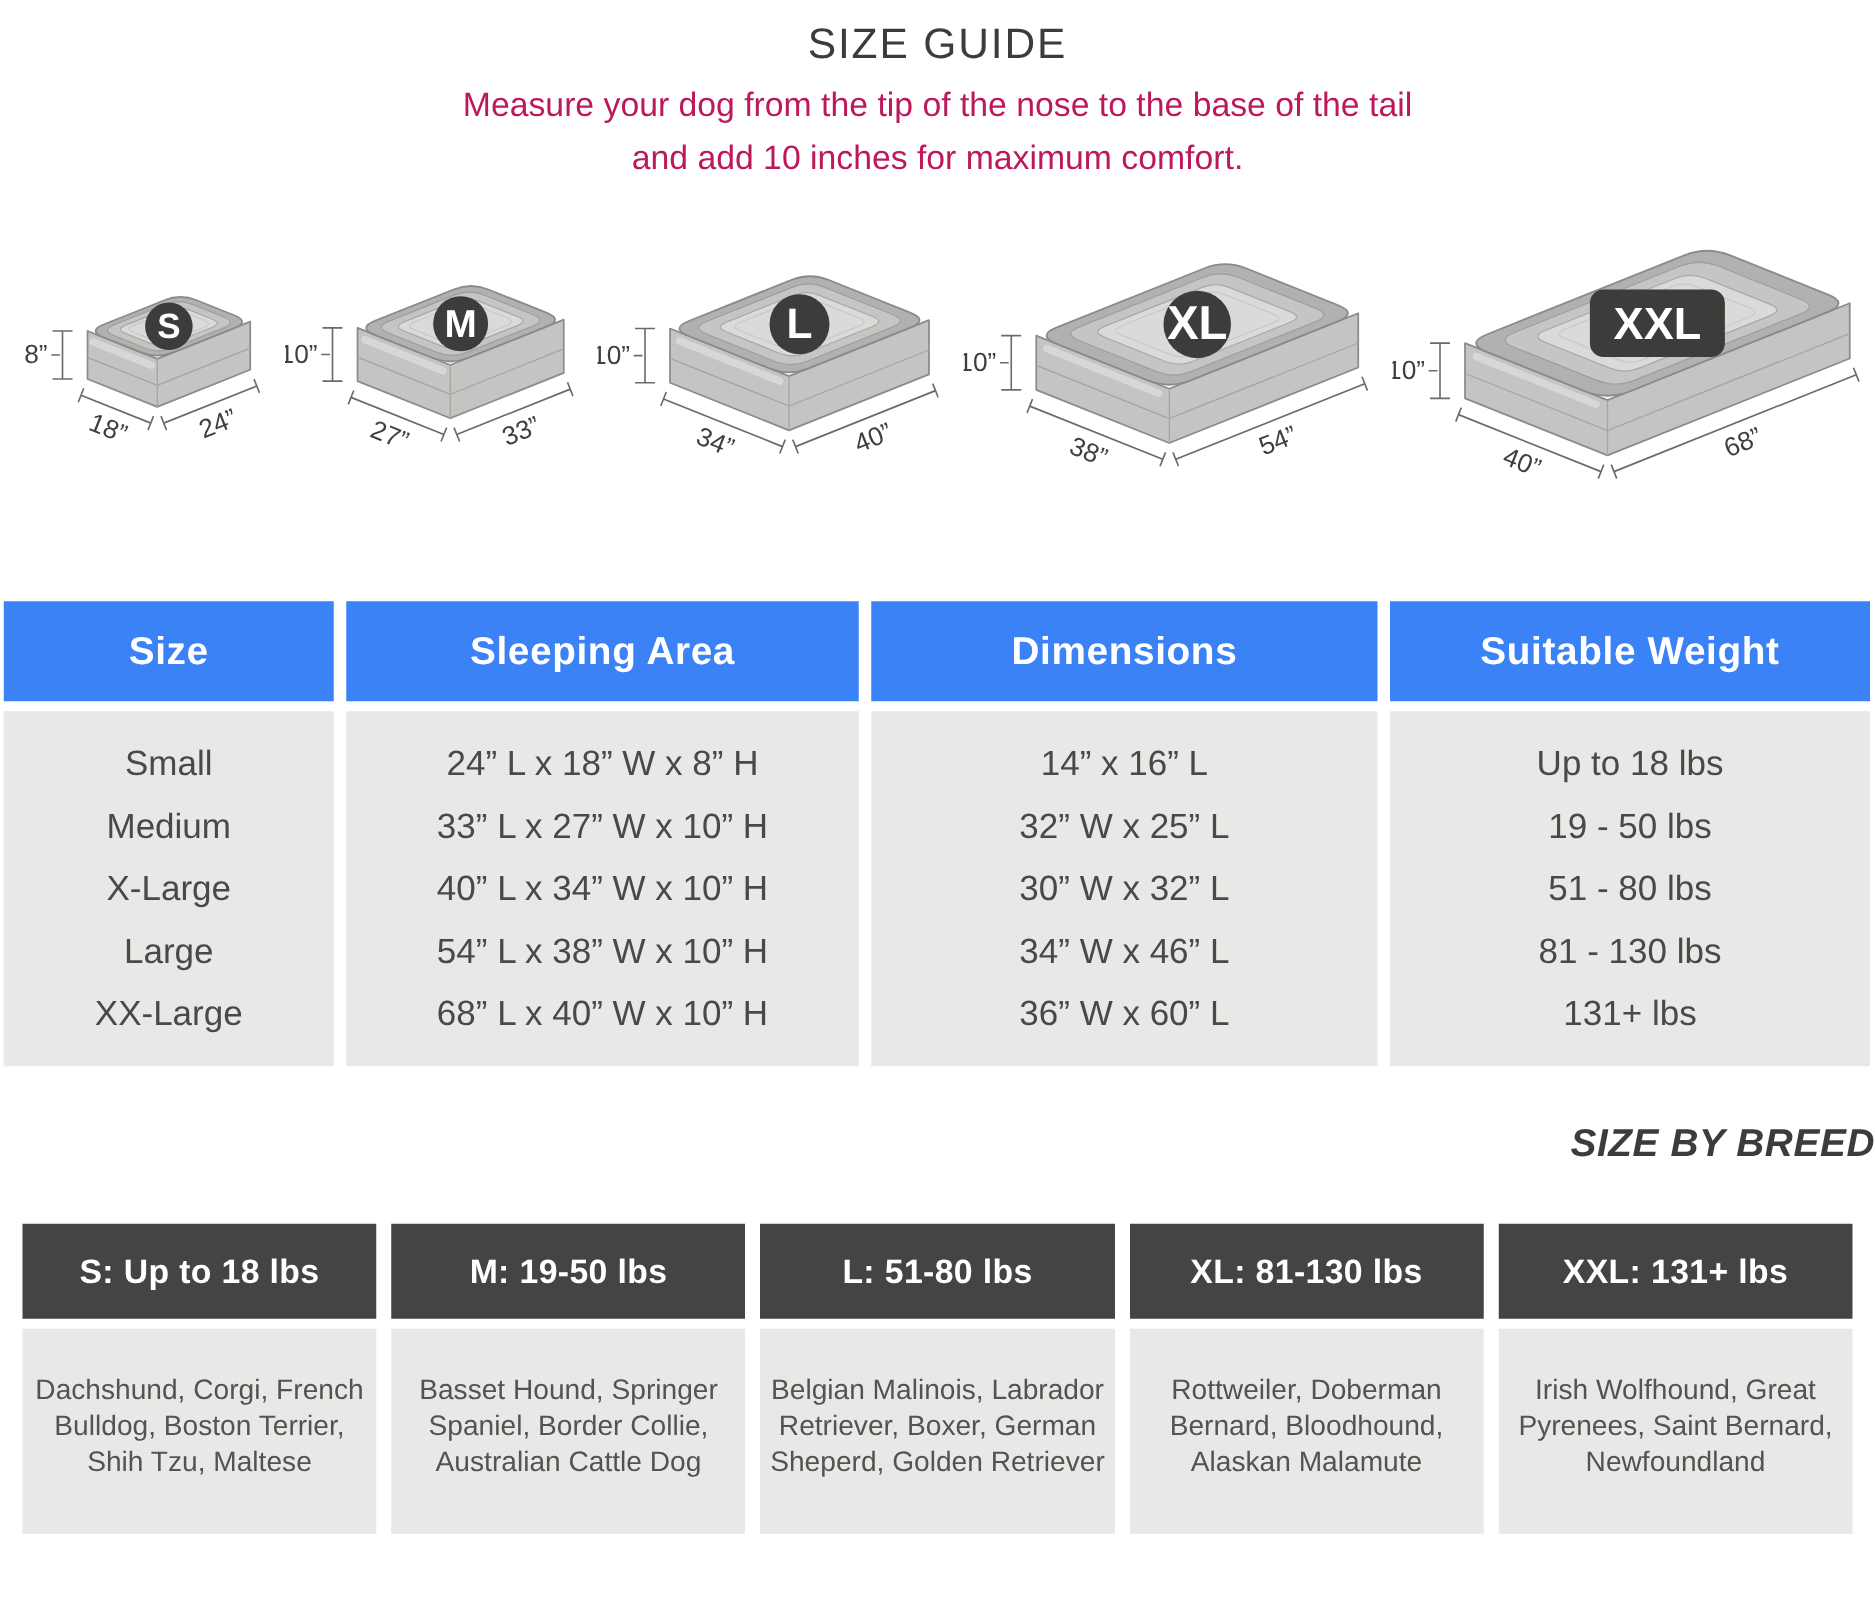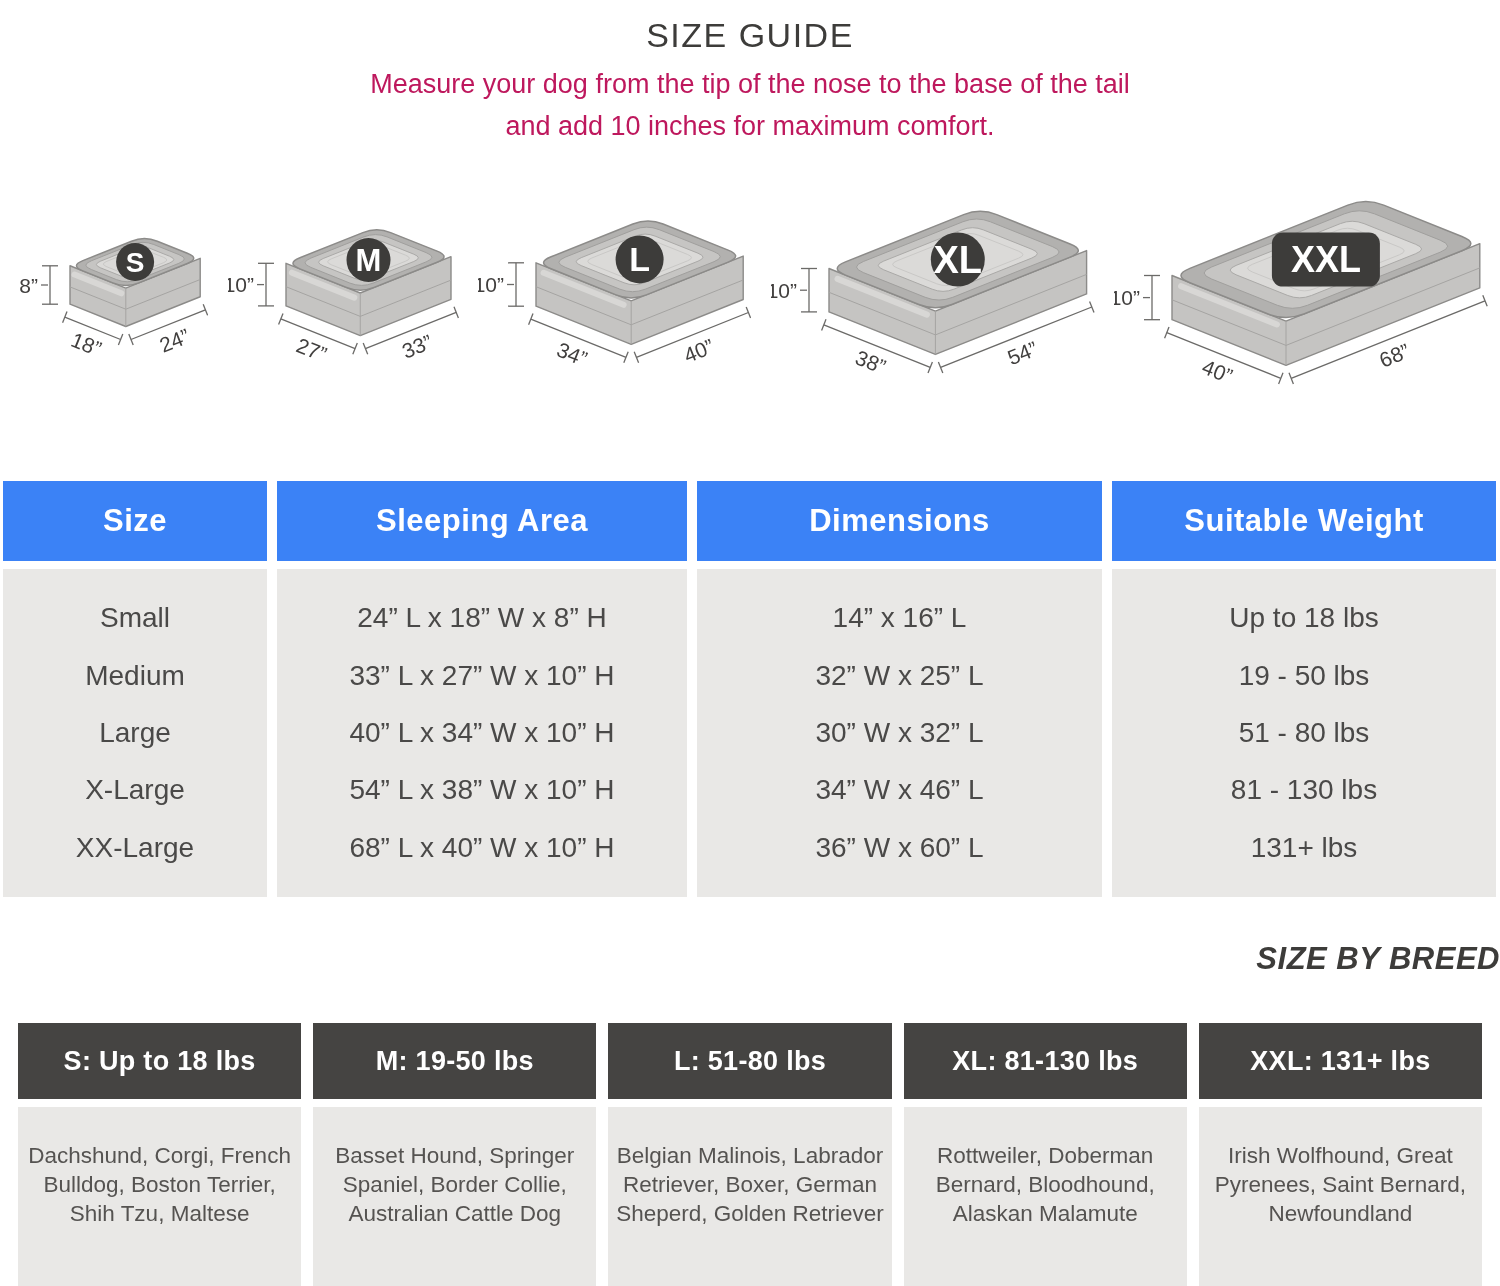--- a/index.html
+++ b/index.html
@@ -6,26 +6,26 @@
   body{width:1500px;height:1286px;background:#ffffff;font-family:"Liberation Sans",sans-serif;color:#454442;overflow:hidden;}
   .page-title{margin-top:16px;text-align:center;font-size:34px;font-weight:normal;letter-spacing:1.5px;color:#3d3c3a;}
   .subtitle{text-align:center;font-size:27px;line-height:42px;color:#be185d;margin-top:8px;}
   .beds{display:flex;justify-content:space-between;align-items:center;min-height:300px;padding:0 12px;margin-top:6px;}
   .bed{flex:0 0 auto;}
   svg .dim{stroke:#6b6a68;stroke-width:1.3;}
   svg .dimlabel{fill:#413f3e;font-size:21px;font-family:"Liberation Sans",sans-serif;}
   svg .badgetext{fill:#ffffff;font-weight:bold;font-family:"Liberation Sans",sans-serif;}
   .size-table{display:grid;grid-template-columns:264px 410px 405px 384px;column-gap:10px;row-gap:8px;padding:0 3px;margin-top:28px;}
   .th{background:#3b82f6;color:#ffffff;font-weight:bold;font-size:31px;height:80px;display:flex;align-items:center;justify-content:center;letter-spacing:.5px;}
-  .tcol{background:#e9e8e6;height:328px;display:flex;flex-direction:column;justify-content:space-evenly;padding:8px 0;box-sizing:border-box;}
+  .tcol{background:#e9e8e6;height:284px;display:flex;flex-direction:column;justify-content:space-evenly;padding:8px 0;box-sizing:border-box;}
   .tcell{text-align:center;font-size:28px;color:#4a4948;}
   .breed-title{text-align:right;font-size:31px;font-weight:bold;margin-top:44px;color:#3d3c3a;letter-spacing:.5px;font-style:italic;}
   .breed-grid{display:grid;grid-template-columns:repeat(5,1fr);column-gap:12px;row-gap:8px;padding:0 18px;margin-top:46px;}
   .bh{background:#454442;color:#ffffff;font-weight:bold;font-size:27px;height:76px;display:flex;align-items:center;justify-content:center;letter-spacing:.3px;}
-  .bcol{background:#e9e8e6;height:224px;text-align:center;font-size:22.5px;line-height:29px;color:#555351;padding:34px 4px 0;box-sizing:border-box;}
+  .bcol{background:#e9e8e6;height:164px;text-align:center;font-size:22.5px;line-height:29px;color:#555351;padding:34px 4px 0;box-sizing:border-box;}
 </style>
 </head>
 <body>
 
 <div class="page-title">SIZE GUIDE</div>
 <div class="subtitle">
   <div>Measure your dog from the tip of the nose to the base of the tail</div>
   <div>and add 10 inches for maximum comfort.</div>
 </div>
 
@@ -159,22 +159,22 @@
 
 <div class="size-table">
   <div class="th">Size</div>
   <div class="th">Sleeping Area</div>
   <div class="th">Dimensions</div>
   <div class="th">Suitable Weight</div>
 
   <div class="tcol">
     <div class="tcell">Small</div>
     <div class="tcell">Medium</div>
+    <div class="tcell">X-Large</div>
     <div class="tcell">Large</div>
-    <div class="tcell">X-Large</div>
     <div class="tcell">XX-Large</div>
   </div>
   <div class="tcol">
     <div class="tcell">24” L x 18” W x 8” H</div>
     <div class="tcell">33” L x 27” W x 10” H</div>
     <div class="tcell">40” L x 34” W x 10” H</div>
     <div class="tcell">54” L x 38” W x 10” H</div>
     <div class="tcell">68” L x 40” W x 10” H</div>
   </div>
   <div class="tcol">

